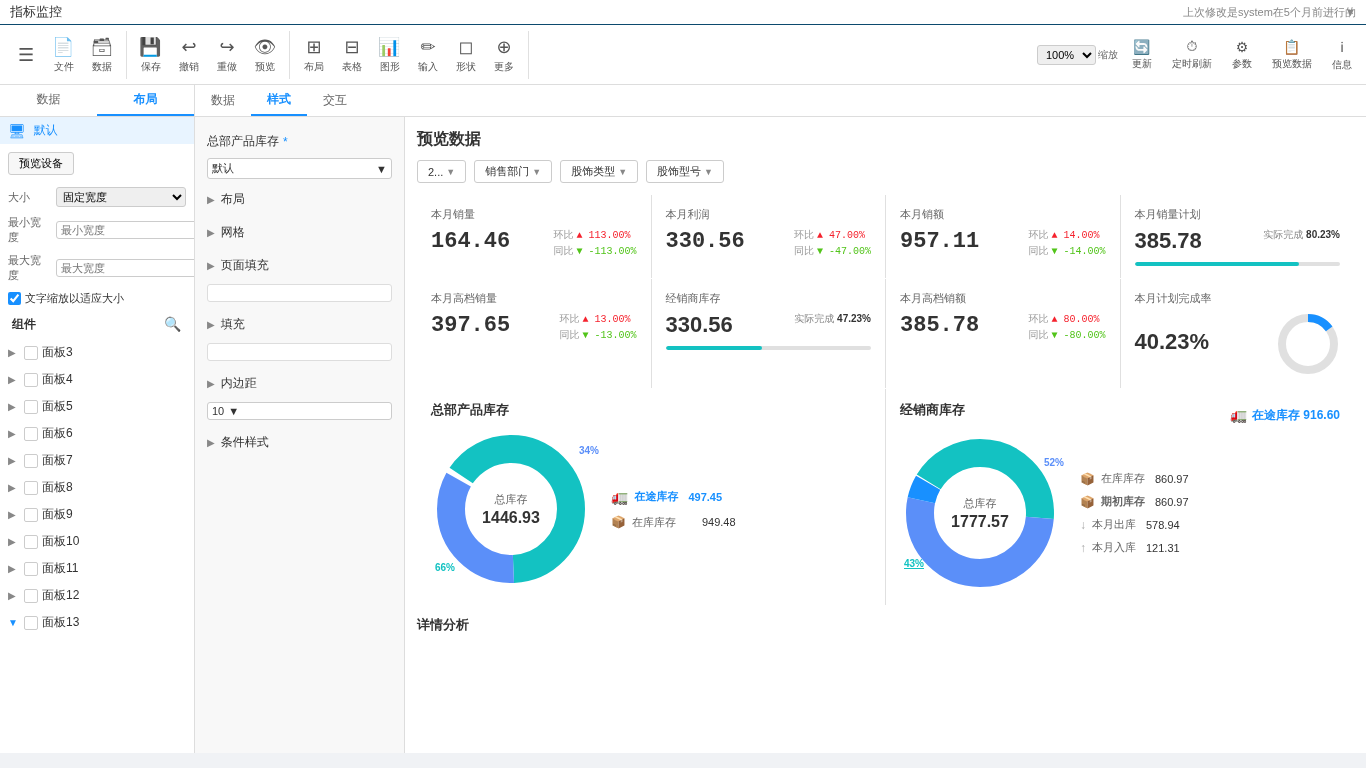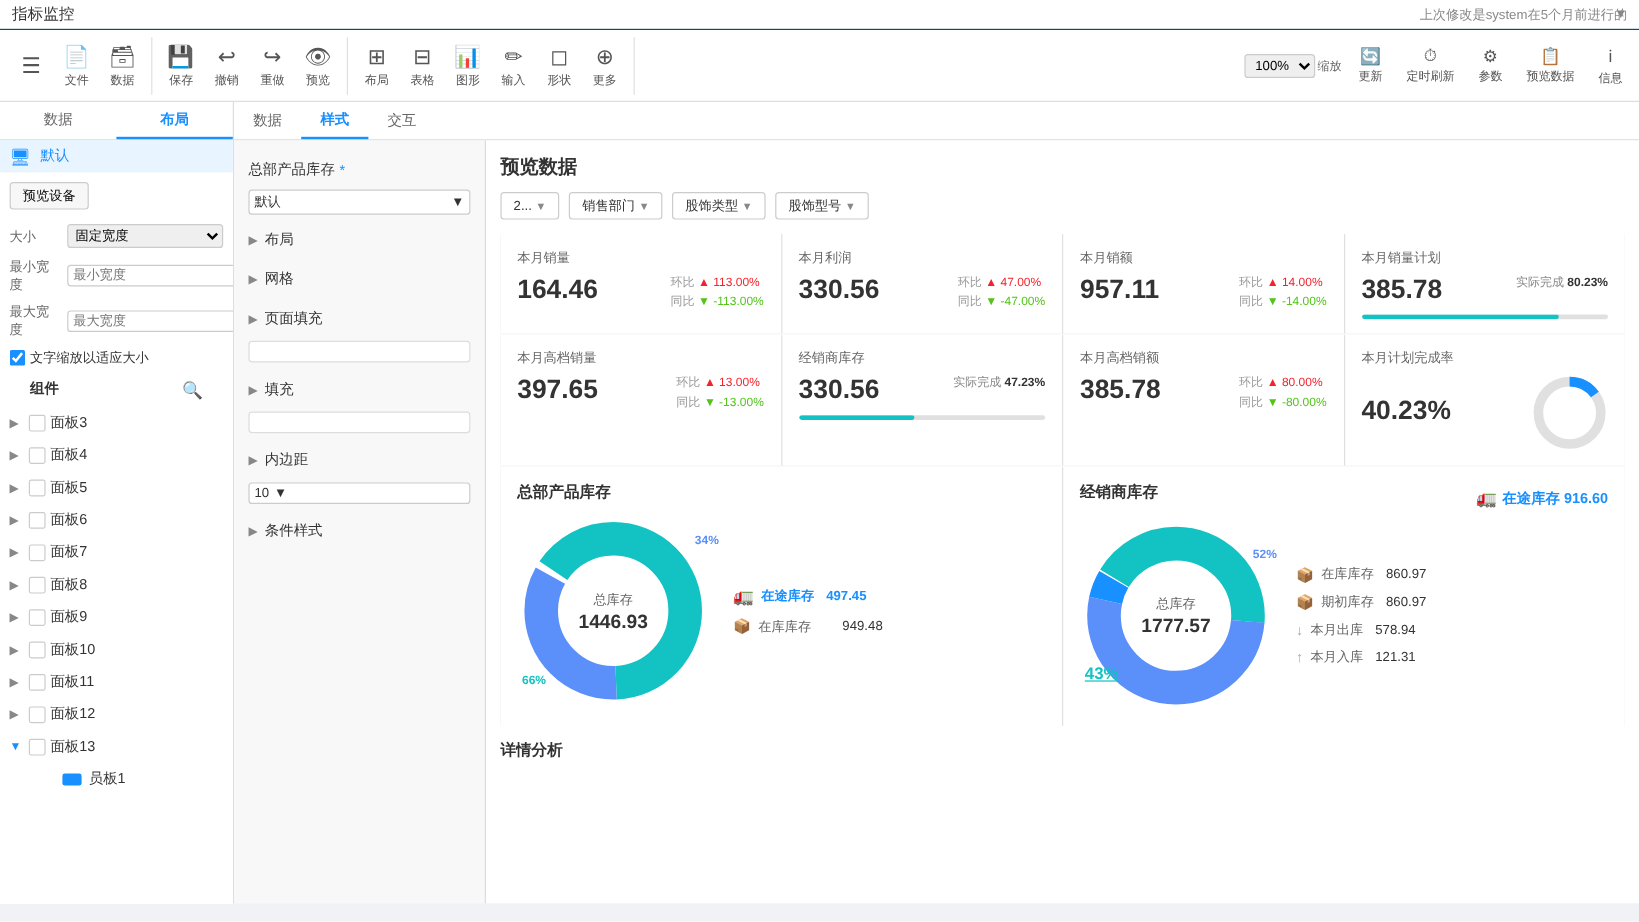--- a/index.html
+++ b/index.html
@@ -32,21 +32,21 @@
     
     .left-panel { width: 195px; background: #fff; border-right: 1px solid #ddd; overflow-y: auto; flex-shrink: 0; }
     .device-btn { margin: 8px; }
     .device-btn button { border: 1px solid #ccc; background: #f7f7f7; padding: 3px 10px; border-radius: 3px; font-size: 11px; cursor: pointer; }
     .size-row { display: flex; align-items: center; padding: 4px 8px; gap: 8px; }
     .size-label { font-size: 11px; color: #666; min-width: 40px; }
     .size-select { flex: 1; border: 1px solid #ccc; border-radius: 3px; padding: 2px; font-size: 11px; }
     .size-input { flex: 1; border: 1px solid #ccc; border-radius: 3px; padding: 2px 4px; font-size: 11px; color: #aaa; }
     .checkbox-row { display: flex; align-items: center; padding: 4px 8px; gap: 4px; font-size: 11px; color: #333; }
     .checkbox-row input { accent-color: #1890ff; }
-    .components-header { display: flex; align-items: flex-end; padding: 6px 25px; font-size: 12px; font-weight: bold; color: #333; }
+    .components-header { display: flex; align-items: flex-start; padding: 6px 12px; font-size: 12px; font-weight: bold; color: #333; }
     .components-header .search { margin-left: auto; font-size: 14px; color: #888; cursor: pointer; }
     .component-item { display: flex; align-items: center; padding: 5px 8px; gap: 4px; cursor: pointer; font-size: 12px; }
     .component-item .arrow { font-size: 10px; color: #888; width: 12px; }
     .component-item .chk { width: 14px; height: 14px; border: 1px solid #ccc; border-radius: 2px; flex-shrink: 0; }
     .component-item.expanded .arrow { color: #1890ff; }
     .component-item .sub-icon { width: 16px; height: 10px; background: #1890ff; border-radius: 2px; display: inline-block; margin-right: 2px; }
     .default-item { display: flex; align-items: center; padding: 5px 8px; gap: 4px; font-size: 12px; background: #e8f4ff; color: #1890ff; cursor: pointer; }
     .monitor-icon { font-size: 14px; }
 
     
@@ -67,21 +67,21 @@
 
     
     .kpi-grid { display: grid; grid-template-columns: 1fr 1fr 1fr 1fr; gap: 1px; background: #e0e0e0; margin-bottom: 1px; }
     .kpi-card { background: #fff; padding: 12px 14px; }
     .kpi-label { font-size: 11px; color: #666; margin-bottom: 6px; }
     .kpi-value { font-size: 22px; font-weight: bold; color: #333; margin-bottom: 4px; }
     .kpi-changes { display: flex; flex-direction: column; gap: 2px; }
     .kpi-change { font-size: 10px; display: flex; align-items: center; gap: 3px; }
     .kpi-change.up { color: #f5222d; }
     .kpi-change.down { color: #52c41a; }
-    .kpi-card-with-change { display: flex; justify-content: space-between; align-items: center; }
+    .kpi-card-with-change { display: flex; justify-content: space-between; align-items: center; font-family: Liberation Mono, monospace; }
     .kpi-progress-bar { height: 4px; background: #e0e0e0; border-radius: 2px; overflow: hidden; margin-top: 4px; }
     .kpi-progress-fill { height: 100%; background: #13c2c2; border-radius: 2px; }
 
     
     .charts-row { display: grid; grid-template-columns: 1fr 1fr; gap: 1px; background: #e0e0e0; margin-bottom: 1px; }
     .chart-card { background: #fff; padding: 12px 14px; }
     .chart-title { font-size: 13px; font-weight: bold; color: #333; margin-bottom: 10px; }
     .donut-container { display: flex; align-items: center; gap: 20px; }
     .legend-item { display: flex; align-items: center; gap: 6px; font-size: 11px; }
 
@@ -301,27 +301,20 @@
         <span>面板12</span>
       </div>
         </div>
         <div>
           <div class="component-item expanded">
         <span class="arrow">▼</span>
         <span class="chk"></span>
         <span>面板13</span>
       </div>
         </div>
-        <div style="padding-left: 28px;">
-          <div class="component-item">
-        <span class="arrow"></span>
-        <span class="sub-icon"></span>
-        <span>员板1</span>
-      </div>
-        </div>
       </div>
   </div>
 
   <div class="middle-panel">
     <div style="padding:8px 12px 6px;">
       <div style="display:flex; align-items:center; gap:4px; margin-bottom:8px;">
         <span style="font-size:12px; color:#333;">总部产品库存</span>
         <span style="color:#1890ff;">*</span>
       </div>
       <div class="style-dropdown">
@@ -562,31 +555,31 @@
 
               <circle cx="80" cy="80" r="60" fill="none" stroke="#13c2c2" stroke-width="28" stroke-dasharray="161.9 215.9" stroke-dashoffset="62.8" transform="rotate(-90 80 80)"></circle>
 
               <circle cx="80" cy="80" r="60" fill="none" stroke="#5b8ff9" stroke-width="28" stroke-dasharray="196.0 181.5" stroke-dashoffset="-99.1" transform="rotate(-90 80 80)"></circle>
 
               <circle cx="80" cy="80" r="60" fill="none" stroke="#1890ff" stroke-width="28" stroke-dasharray="18.8 358.7" stroke-dashoffset="-295.1" transform="rotate(-90 80 80)"></circle>
               <text x="80" y="74" text-anchor="middle" font-size="11" fill="#666">总库存</text>
               <text x="80" y="94" text-anchor="middle" font-size="16" font-weight="bold" fill="#333">1777.57</text>
             </svg>
             <div style="position:absolute; top:24px; right:-4px; font-size:10px; color:#5b8ff9; font-weight:bold;">52%</div>
-            <div style="position:absolute; bottom:24px; left:4px; font-size:14px; color:#13c2c2; font-weight:bold;text-decoration:underline;">43%</div>
+            <div style="position:absolute; bottom:24px; left:4px; font-size:10px; color:#13c2c2; font-weight:bold;text-decoration:underline;">43%</div>
           </div>
           <div style="display:flex; flex-direction:column; gap:8px;">
             <div class="legend-item">
               <span style="color:#888; font-size:12px;">📦</span>
               <span style="color:#666;">在库库存</span>
               <span style="color:#333; margin-left:4px;">860.97</span>
             </div>
             <div class="legend-item">
               <span style="color:#888; font-size:12px;">📦</span>
-              <span style="color:#666;">期初库存</span>
+              <span style="color:#666;font-weight:bold;">期初库存</span>
               <span style="color:#333; margin-left:4px;">860.97</span>
             </div>
             <div class="legend-item">
               <span style="color:#aaa; font-size:12px;">↓</span>
               <span style="color:#666;">本月出库</span>
               <span style="color:#333; margin-left:4px;">578.94</span>
             </div>
             <div class="legend-item">
               <span style="color:#aaa; font-size:12px;">↑</span>
               <span style="color:#666;">本月入库</span>

